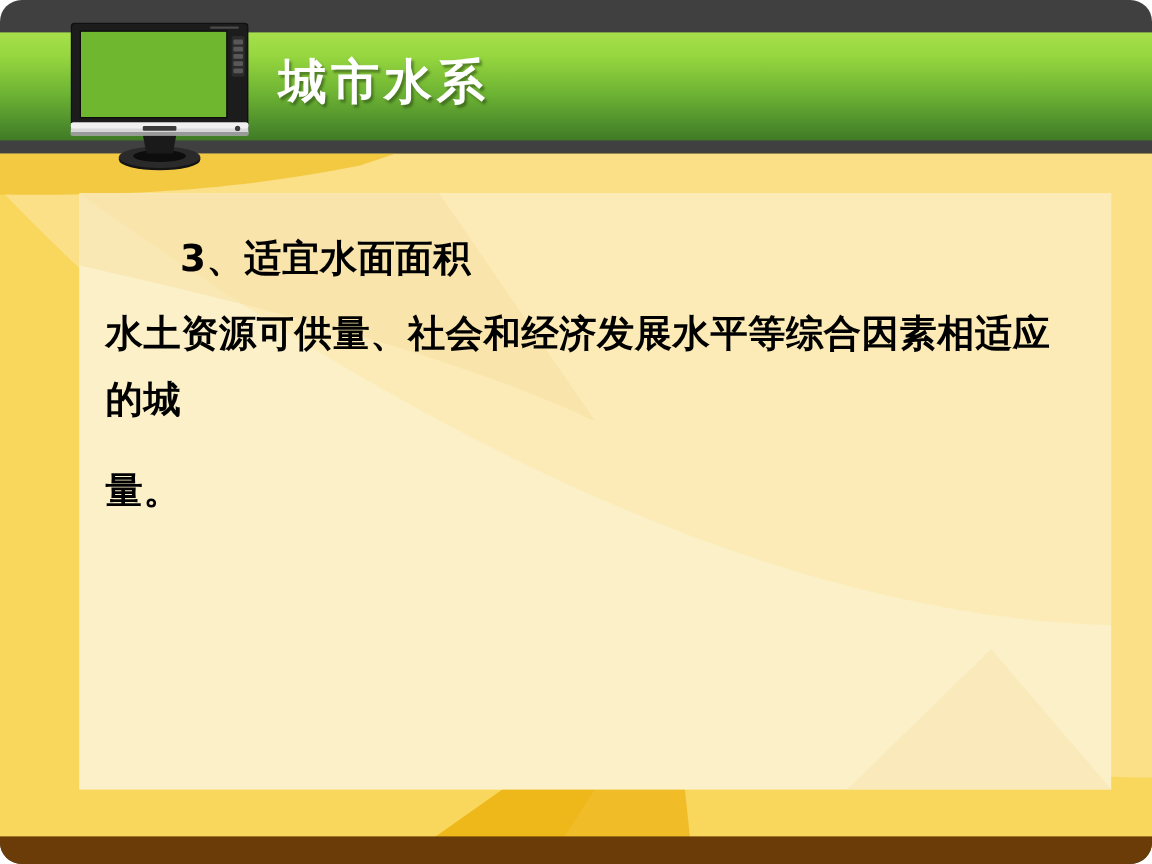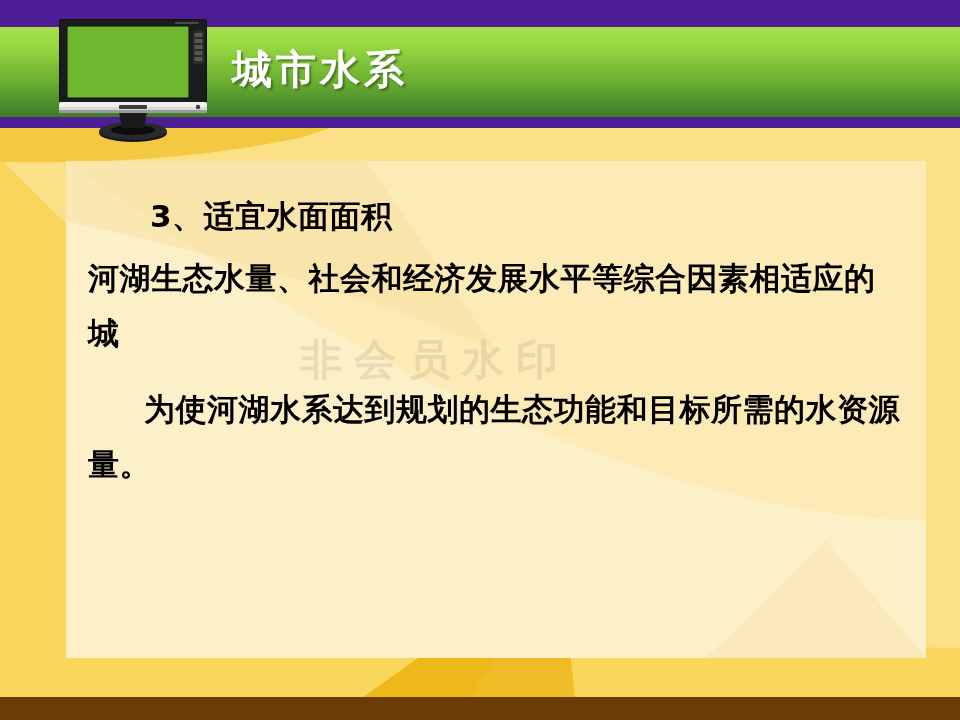--- a/index.html
+++ b/index.html
@@ -11,22 +11,23 @@
     width: 960px;
     height: 720px;
     overflow: hidden;
     font-family: "Liberation Sans", "DejaVu Sans", sans-serif;
   }
 
   .slide {
     position: relative;
     width: 960px;
     height: 720px;
-    background: #4c1d95;
-    overflow: hidden;
+    background: #404040;
+    overflow: hidden;
+    border-radius: 18px;
   }
 
   
   .bg-yellow {
     position: absolute;
     left: 0;
     top: 128px;
     width: 960px;
     height: 570px;
     background: #F9D65C;
@@ -224,24 +225,22 @@
       <svg width="860" height="497" viewBox="0 0 860 497" xmlns="http://www.w3.org/2000/svg">
         <path d="M 860 0 L 860 360 C 560 352 250 180 0 0 Z" fill="#FBE8A8" opacity="0.55"></path>
         <path d="M 0 0 L 0 60 C 140 92 300 130 430 190 L 300 0 Z" fill="#F5DFA0" opacity="0.5"></path>
         <path d="M 640 497 L 760 380 L 860 497 Z" fill="#F7E4AE" opacity="0.5"></path>
       </svg>
     </div>
 
     <div class="card-body">
       <div class="para indent">3、适宜水面面积</div>
       <div class="gap-sm"></div>
-      <div class="para">河湖生态水量、社会和经济发展水平等综合因素相适应的城</div>
+      <div class="para">水土资源可供量、社会和经济发展水平等综合因素相适应的城</div>
       <div class="gap-md"></div>
       <div class="gap-sm"></div>
-      <div class="para indent-small">为使河湖水系达到规划的生态功能和目标所需的水资源</div>
       <div class="para">量。</div>
     </div>
 
   </div>
 
-  <div class="watermark">非会员水印</div>
 
 </div>
 
 </body></html>

